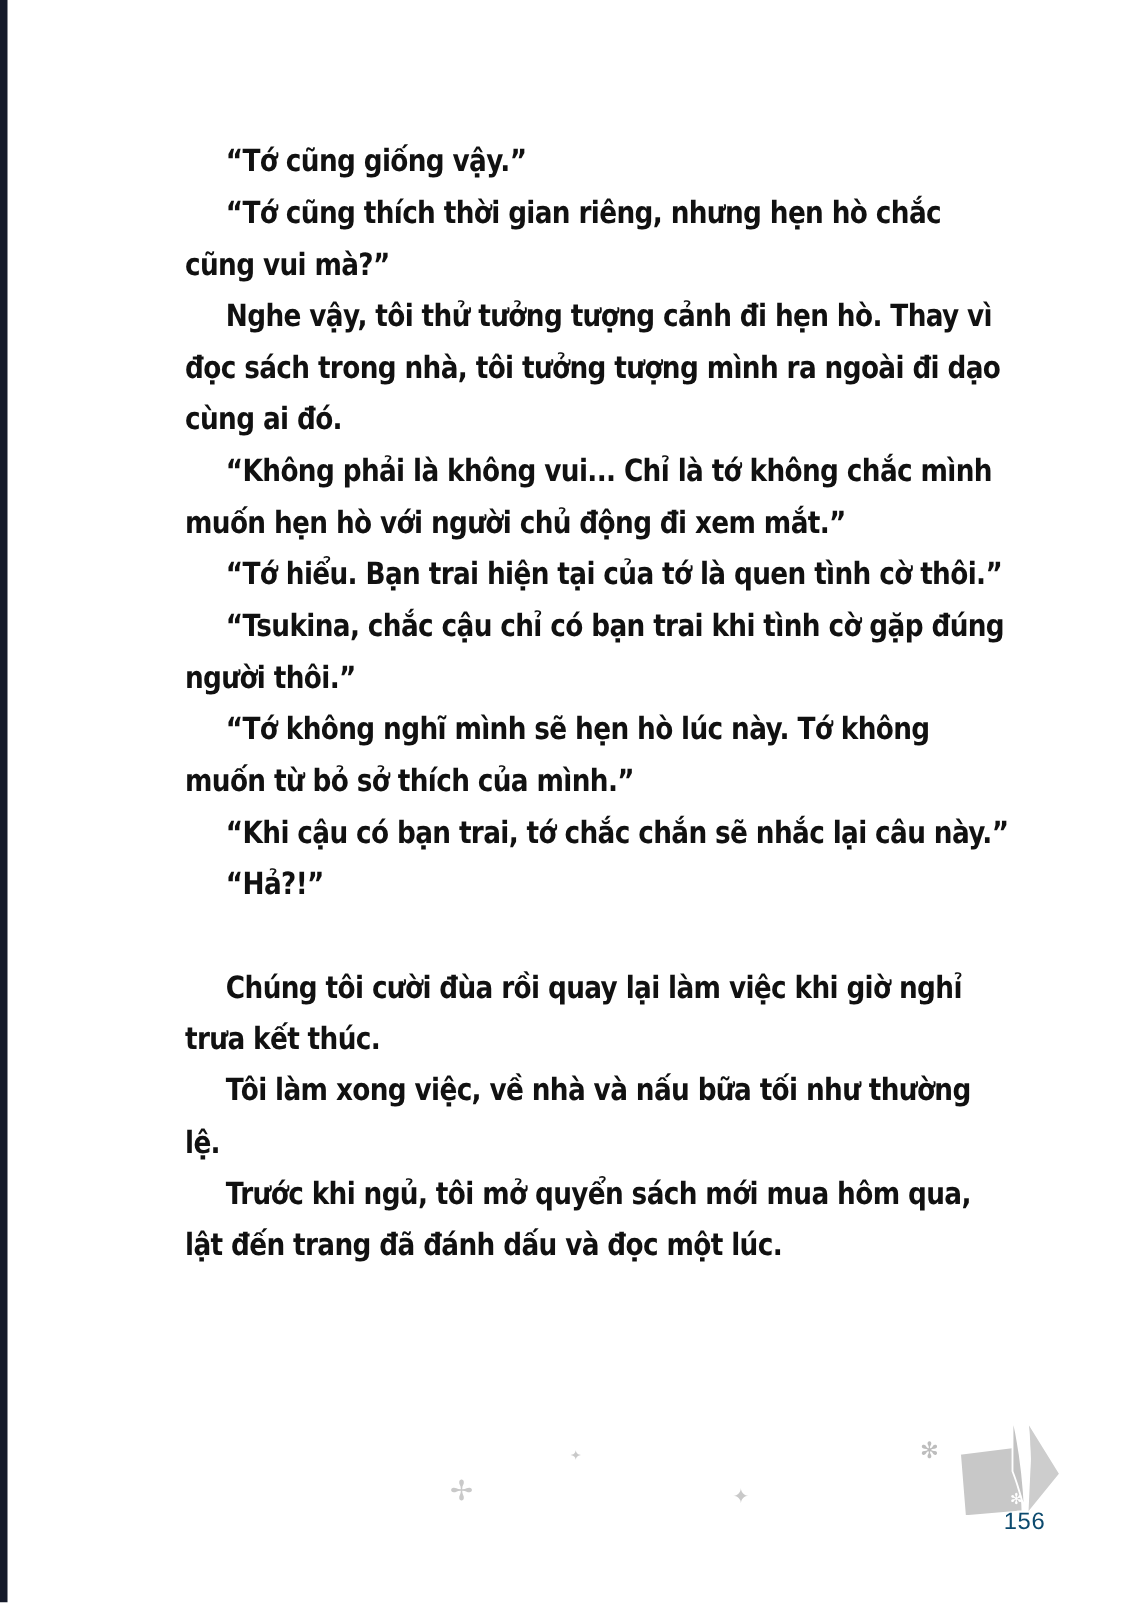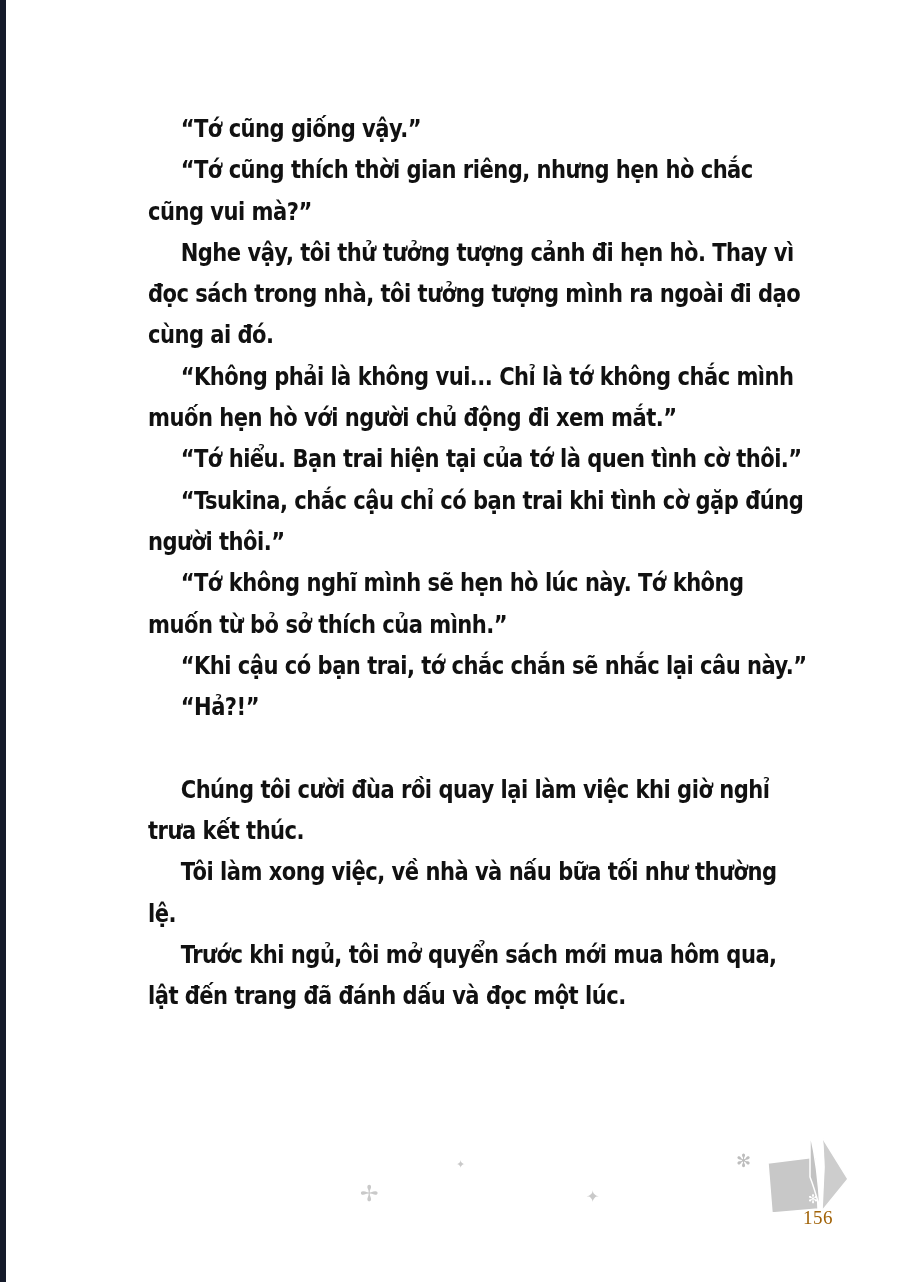--- a/index.html
+++ b/index.html
@@ -64,23 +64,23 @@
       position: absolute;
       left: 743px;
       top: 1127px;
       width: 90px;
       height: 85px;
     }
     .page-number {
       position: absolute;
       left: 780px;
       top: 1207px;
-      font-family: Liberation Serif, serif;
+      font-family: Liberation Sans, sans-serif;
       font-size: 19px;
-      color: #a16207;
+      color: #0c4a6e;
       letter-spacing: 0.5px;
     }
   </style>
 </head>
 <body>
 
 <div class="left-strip"></div>
 
 <div class="page">
   <div class="text-block">

